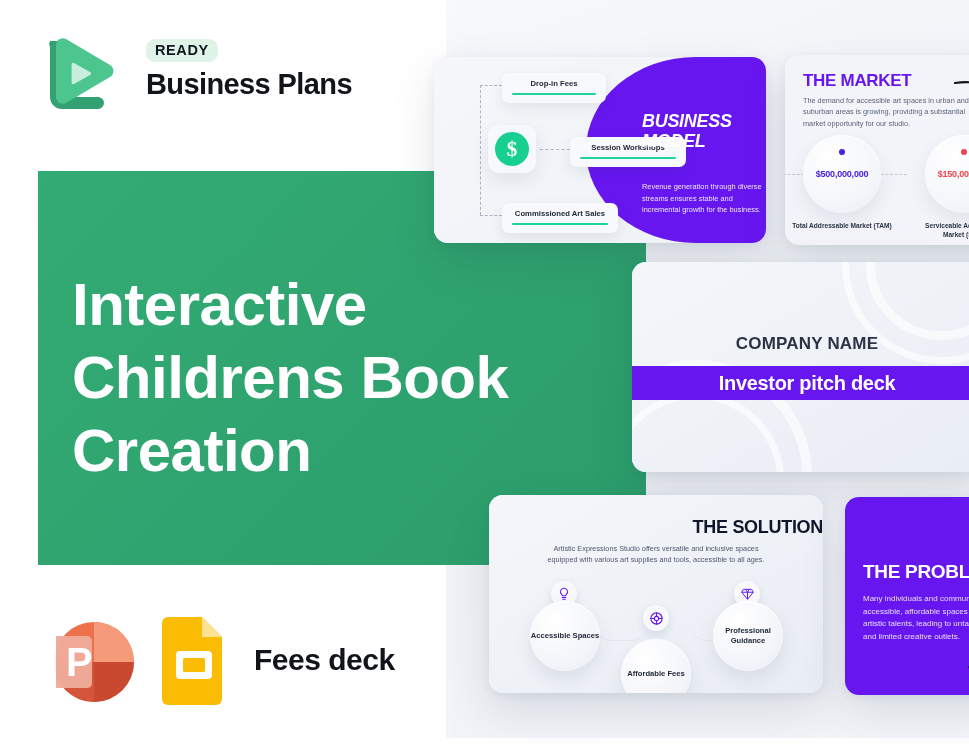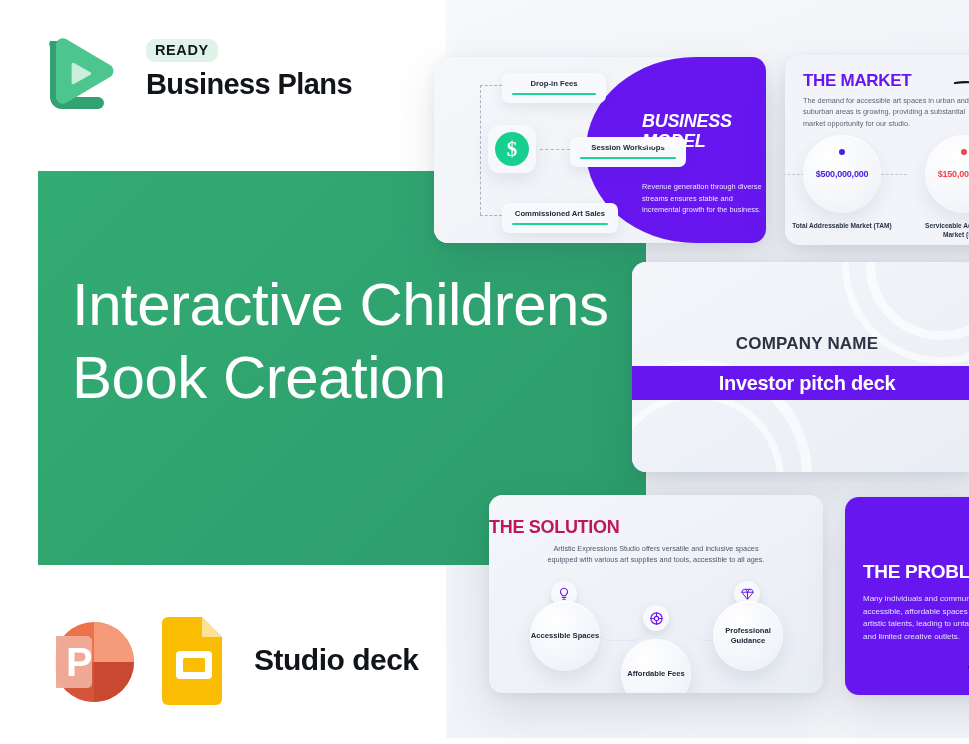--- a/index.html
+++ b/index.html
@@ -37,21 +37,21 @@
     padding:3px 9px 4px 9px; border-radius:9px;
   }
   .brand-name{
     margin-top:6px; font-size:29px; font-weight:700; color:#111418;
     letter-spacing:-0.6px; white-space:nowrap;
   }
 
   
   .hero-title{
     position:absolute; left:72px; top:268px; width:560px;
-    color:#ffffff; font-size:60px; line-height:73px; font-weight:400;
+    color:#ffffff; font-size:60px; line-height:73px; font-weight:700;
     letter-spacing:-0.5px;
   }
 
   
   .formats{ position:absolute; left:38px; top:612px; height:96px; display:flex; align-items:center; gap:16px; }
   .ppt-icon{ position:relative; width:106px; height:92px; }
   .slides-icon{ position:relative; width:70px; height:90px; }
   .format-label{
     font-size:30px; font-weight:700; color:#111418; letter-spacing:-0.5px; margin-left:8px;
   }
@@ -123,21 +123,21 @@
   }
   .cv-band{
     position:absolute; left:0; right:0; top:104px; height:34px; background:#6716f0;
     display:flex; align-items:center; justify-content:center;
   }
   .cv-band span{ color:#fff; font-size:20px; font-weight:700; letter-spacing:-0.3px; }
 
   
   #slide-solution{ left:489px; top:495px; width:334px; height:198px; background:#eef1f6; }
   .sl-bg{ position:absolute; inset:0; background:linear-gradient(150deg,#f4f6fa 0%,#e9edf4 100%); }
-  .sl-title{ position:absolute; left:0; right:0; top:22px; text-align:left; color:#be185d; font-size:18px; font-weight:700; letter-spacing:-0.3px; }
+  .sl-title{ position:absolute; left:0; right:0; top:22px; text-align:right; color:#0f172a; font-size:18px; font-weight:700; letter-spacing:-0.3px; }
   .sl-desc{ position:absolute; left:50px; right:50px; top:48px; text-align:center; font-size:7.3px; line-height:11px; color:#4e586c; }
   .sl-node{
     position:absolute; width:70px; height:70px; border-radius:50%;
     background:radial-gradient(circle at 35% 28%, #ffffff 0%, #f3f5fa 62%, #e8ecf4 100%);
     box-shadow:0 8px 18px rgba(45,58,90,.10), inset 0 1px 2px #fff;
     display:flex; align-items:center; justify-content:center; text-align:center;
   }
   .sl-node span{ font-size:7.6px; font-weight:700; line-height:10px; color:#222a39; }
   .sl-badge{
     position:absolute; width:26px; height:26px; border-radius:50%;
@@ -191,21 +191,21 @@
       </svg>
     </div>
     <div class="slides-icon">
       <svg width="70" height="90" viewBox="0 0 70 90">
         <path d="M8 2 h34 l20 20 v62 a6 6 0 0 1 -6 6 H8 a6 6 0 0 1 -6 -6 V8 a6 6 0 0 1 6 -6 z" fill="#fbbc04"></path>
         <path d="M42 2 l20 20 h-20 z" fill="#fde293"></path>
         <rect x="16" y="36" width="36" height="28" rx="4" fill="#ffffff"></rect>
         <rect x="23" y="43" width="22" height="14" rx="1.5" fill="#fbbc04"></rect>
       </svg>
     </div>
-    <div class="format-label">Studio deck</div>
+    <div class="format-label">Fees deck</div>
   </div>
 
   <div class="slide" id="slide-business">
     <div class="bm-bg"></div>
     <div class="bm-purple"></div>
 
     <div class="dline" style="left:46px; top:28px; width:0; height:130px; border-left:1.4px dashed #aab2c4;"></div>
     <div class="dline" style="left:46px; top:28px; width:22px; height:0; border-top:1.4px dashed #aab2c4;"></div>
     <div class="dline" style="left:106px; top:92px; width:30px; height:0; border-top:1.4px dashed #aab2c4;"></div>
     <div class="dline" style="left:46px; top:158px; width:22px; height:0; border-top:1.4px dashed #aab2c4;"></div>

